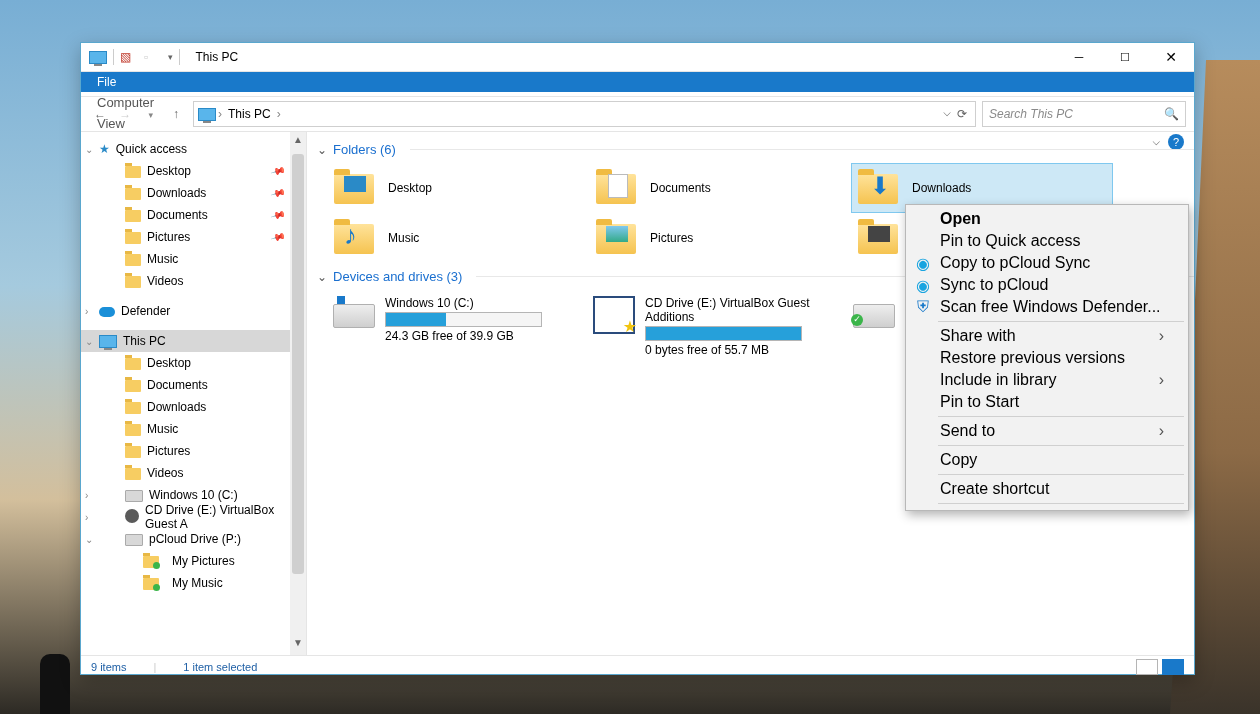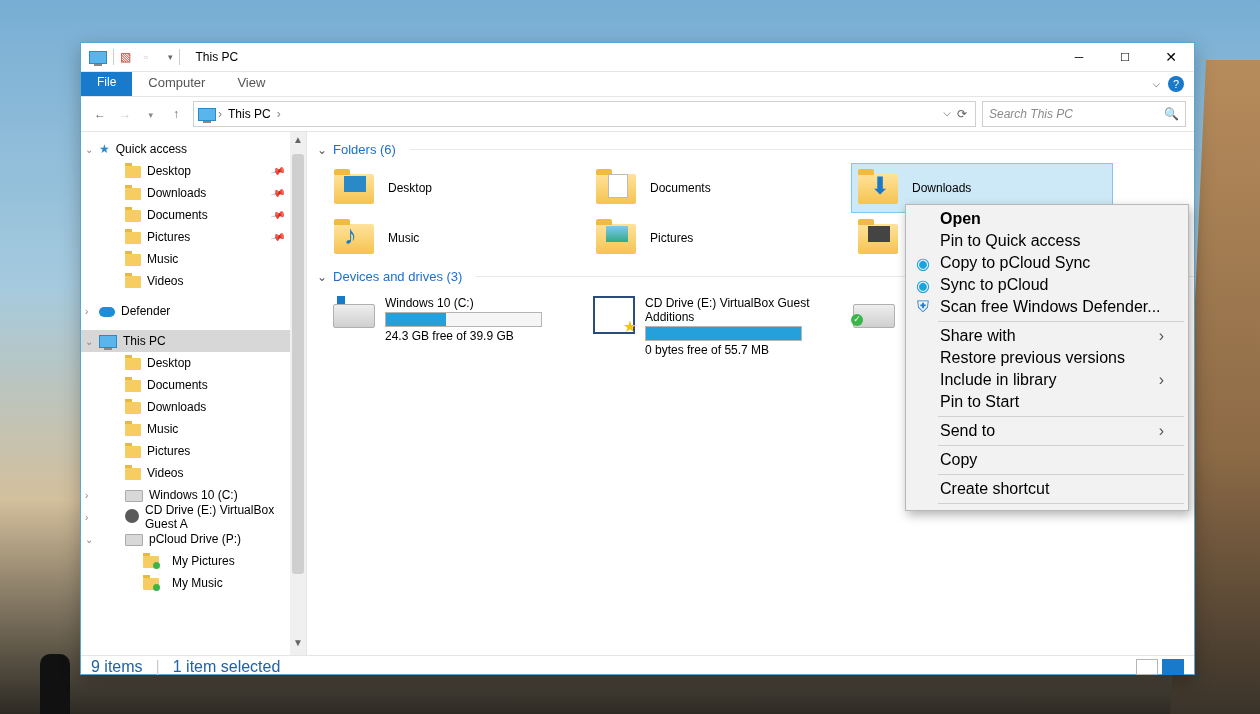--- a/index.html
+++ b/index.html
@@ -12,21 +12,21 @@
   .person { position: absolute; left: 40px; bottom: 0; width: 30px; height: 60px; background: #111; border-radius: 10px 10px 0 0; }
   .window { position: absolute; left: 80px; top: 42px; width: 1113px; height: 631px; background: #fff; border: 1px solid #5aa7ce; box-shadow: 0 6px 18px rgba(0,0,0,.25); }
   
   .titlebar { display: flex; align-items: center; height: 28px; border-bottom: 1px solid #e5e5e5; }
   .titlebar .qat { display: flex; gap: 6px; padding: 0 8px; align-items: center; }
   .qat-icon { width: 18px; height: 14px; }
   .titlebar .title { padding-left: 8px; font-size: 12px; }
   .winctrls { margin-left: auto; display: flex; }
   .winctrls div { width: 46px; height: 28px; display: flex; align-items: center; justify-content: center; }
   
-  .ribbon { display: flex; align-items: stretch; height: 24px; border-bottom: 1px solid #e5e5e5; }
+  .ribbon { display: flex; align-items: stretch; height: 24px; border-bottom: 1px solid #e5e5e5; flex-direction: column; }
   .ribbon .file-tab { background: #1979ca; color: #fff; padding: 3px 16px; font-size: 12px; }
   .ribbon .tab { padding: 3px 16px; color: #555; font-size: 13px; }
   .ribbon .help { margin-left: auto; display: flex; align-items: center; gap: 8px; padding-right: 10px; color: #666; }
   .help .q { width: 16px; height: 16px; border-radius: 50%; background: #1979ca; color: #fff; text-align: center; line-height: 16px; font-size: 11px; }
   
   .navbar { display: flex; align-items: center; height: 34px; border-bottom: 1px solid #e5e5e5; padding: 0 8px; gap: 6px; }
   .nav-arrows span { width: 22px; height: 22px; display: inline-flex; align-items: center; justify-content: center; color: #666; }
   .address { flex: 1; display: flex; align-items: center; border: 1px solid #cfcfcf; height: 24px; padding: 0 4px; }
   .address .crumb { padding: 0 4px; font-size: 12px; }
   .address .chev { color: #888; padding: 0 2px; }
@@ -55,21 +55,21 @@
   .tiles { display: flex; flex-wrap: wrap; gap: 0; padding-left: 20px; }
   .tile { width: 248px; display: flex; align-items: center; gap: 12px; padding: 6px 6px; border: 1px solid transparent; }
   .tile.selected { background: #cde8f6; border: 1px solid #7fc8ef; }
   .tile .ico { width: 42px; height: 36px; flex-shrink: 0; position: relative; }
   .tile .txt { font-size: 12px; line-height: 16px; }
   .bar-wrap { width: 155px; height: 13px; border: 1px solid #b5b5b5; background: #f5f5f5; margin: 2px 0; }
   .bar-fill { height: 100%; background: #26a0da; }
   .drive-tile { width: 248px; display: flex; gap: 10px; padding: 6px; }
   .drive-ico { width: 42px; height: 36px; flex-shrink: 0; position: relative; }
   
-  .status { height: 22px; border-top: 1px solid #e5e5e5; display: flex; align-items: center; padding: 0 10px; gap: 13px; color: #2161a6; font-size: 16px; }
+  .status { height: 22px; border-top: 1px solid #e5e5e5; display: flex; align-items: center; padding: 0 10px; gap: 27px; color: #2161a6; font-size: 11px; }
   .status .views { margin-left: auto; display: flex; gap: 4px; }
   .status .views span { width: 20px; height: 14px; border: 1px solid #b5b5b5; }
   .status .views span.active { background: #1979ca; border-color: #1979ca; }
   
   .context { position: absolute; left: 905px; top: 204px; width: 278px; background: #f2f2f2; border: 1px solid #b8b8b8; box-shadow: 2px 4px 10px rgba(0,0,0,.3); padding: 3px 2px; }
   .ctx-item { display: flex; align-items: center; height: 22px; padding: 0 22px 0 32px; position: relative; font-size: 16px; }
   .ctx-item .ic { position: absolute; left: 6px; width: 18px; height: 18px; display: flex; align-items: center; justify-content: center; }
   .ctx-item .sub { margin-left: auto; color: #555; }
   .ctx-sep { height: 1px; background: #d0d0d0; margin: 3px 2px 3px 30px; }
   .bold { font-weight: 600; }

